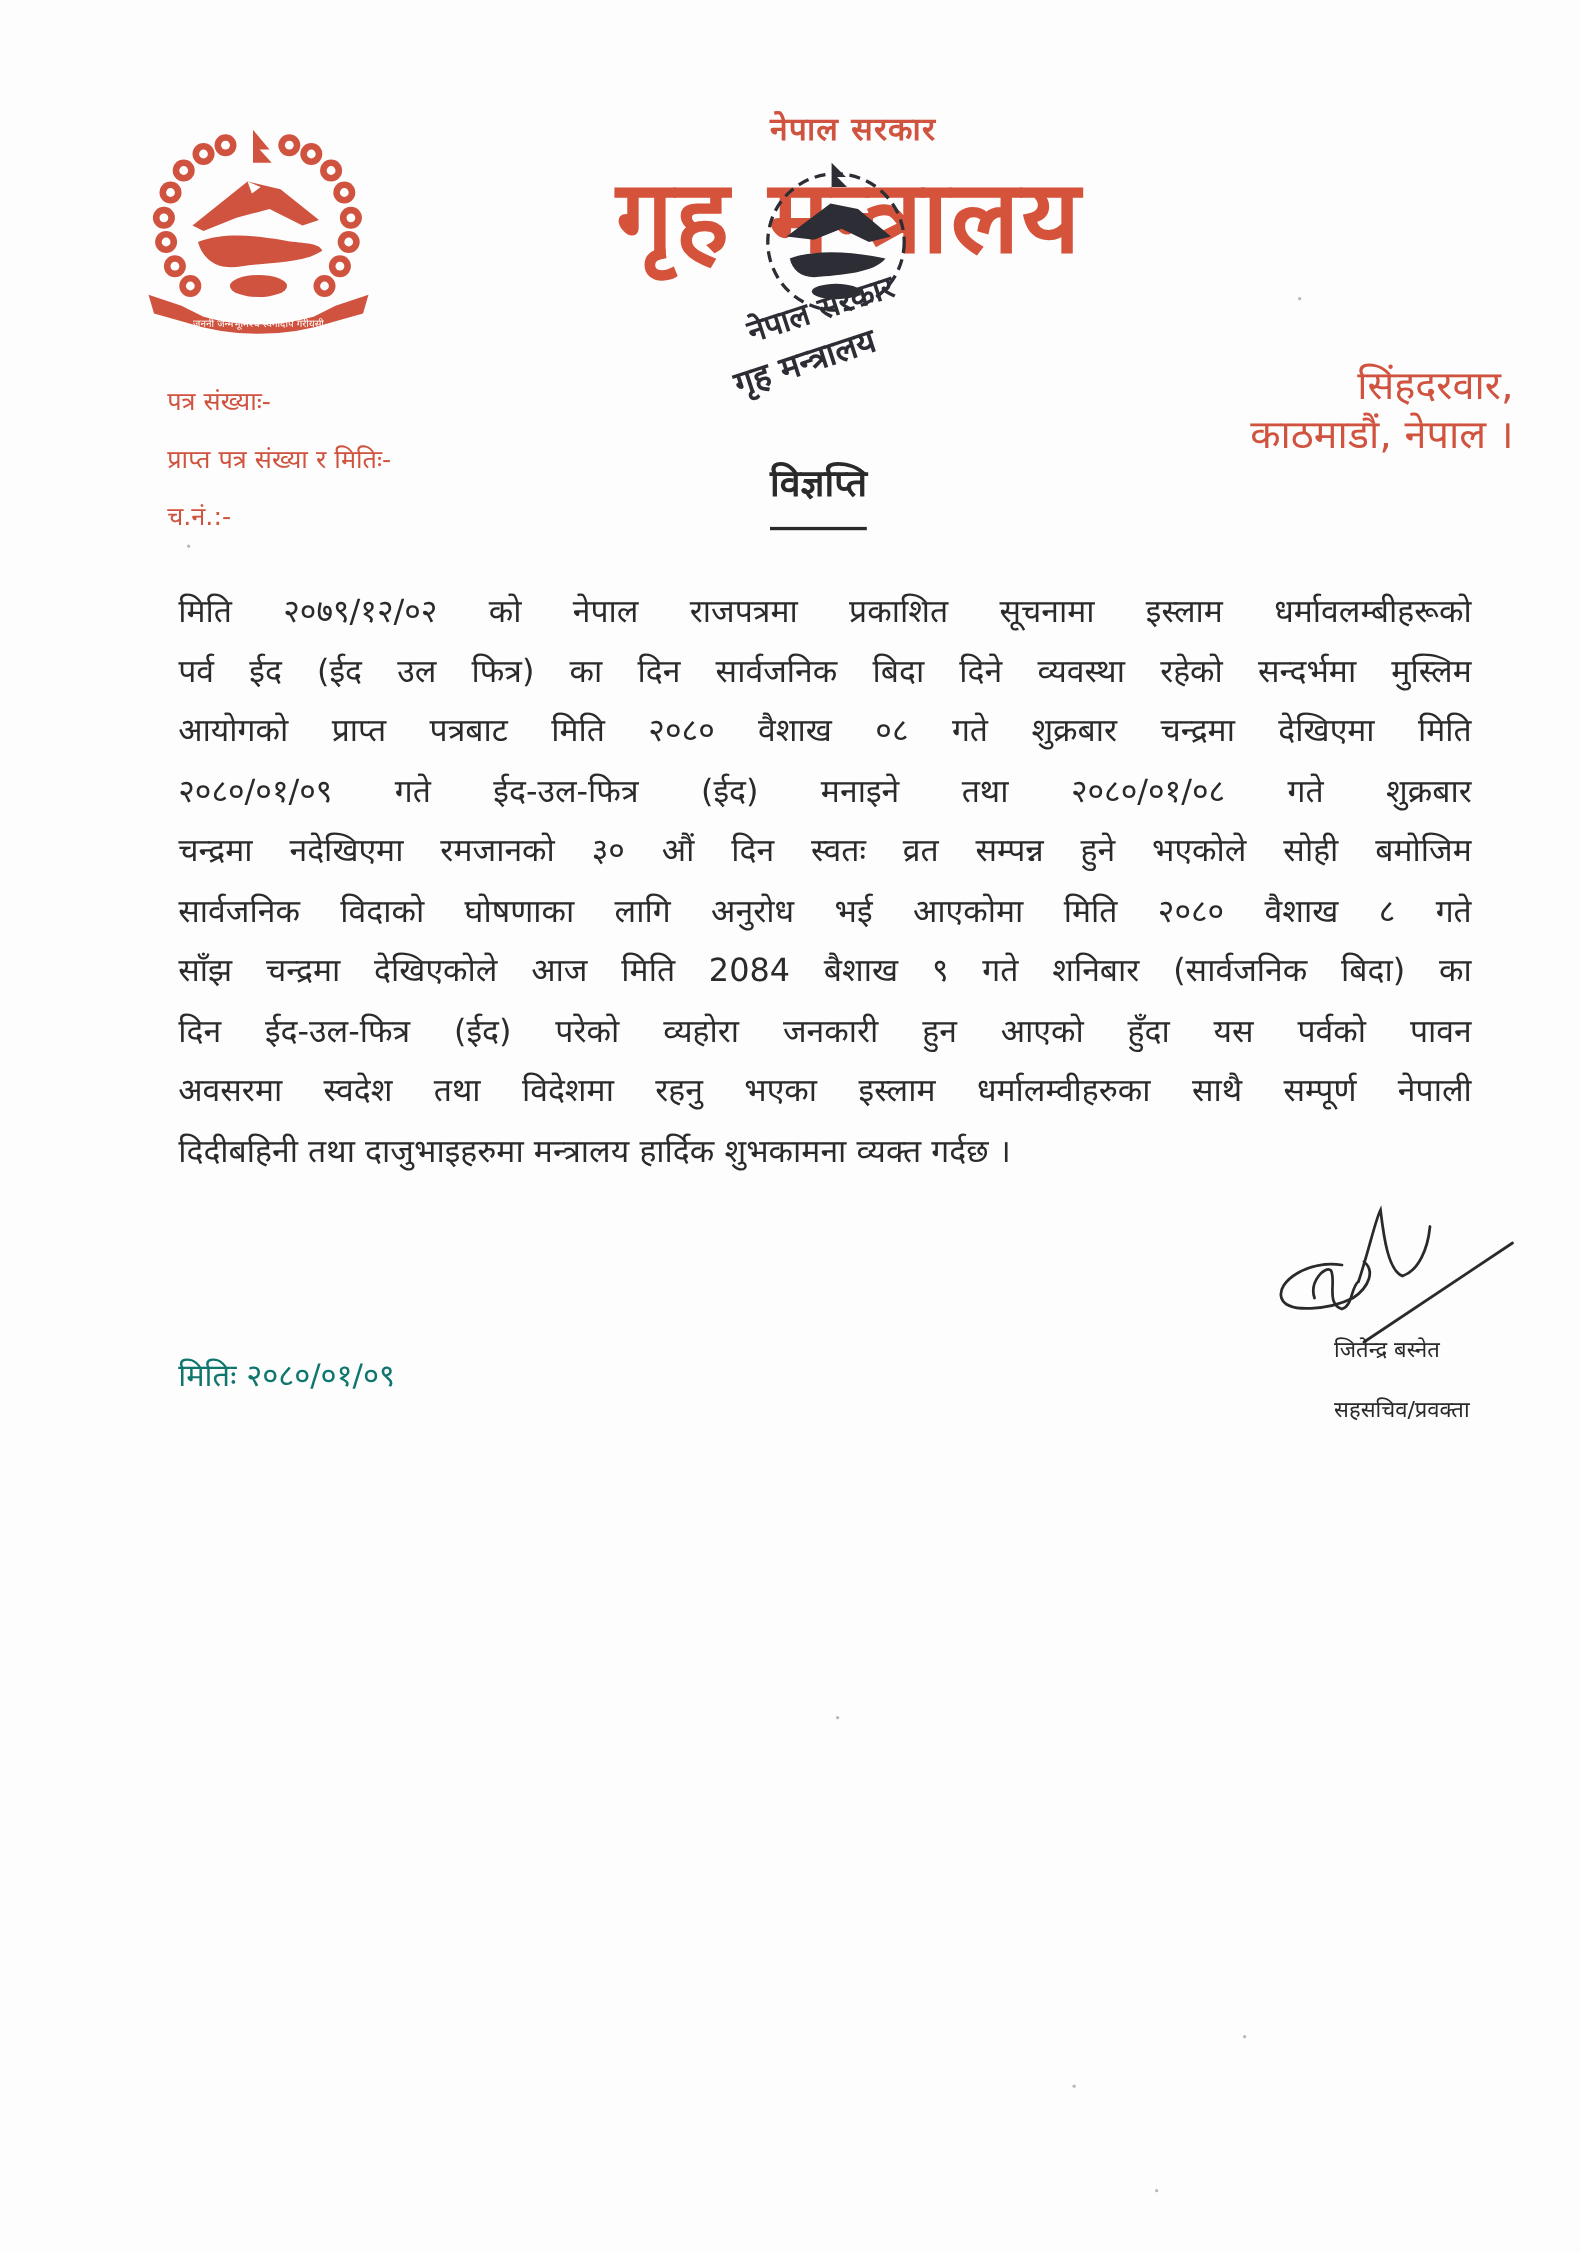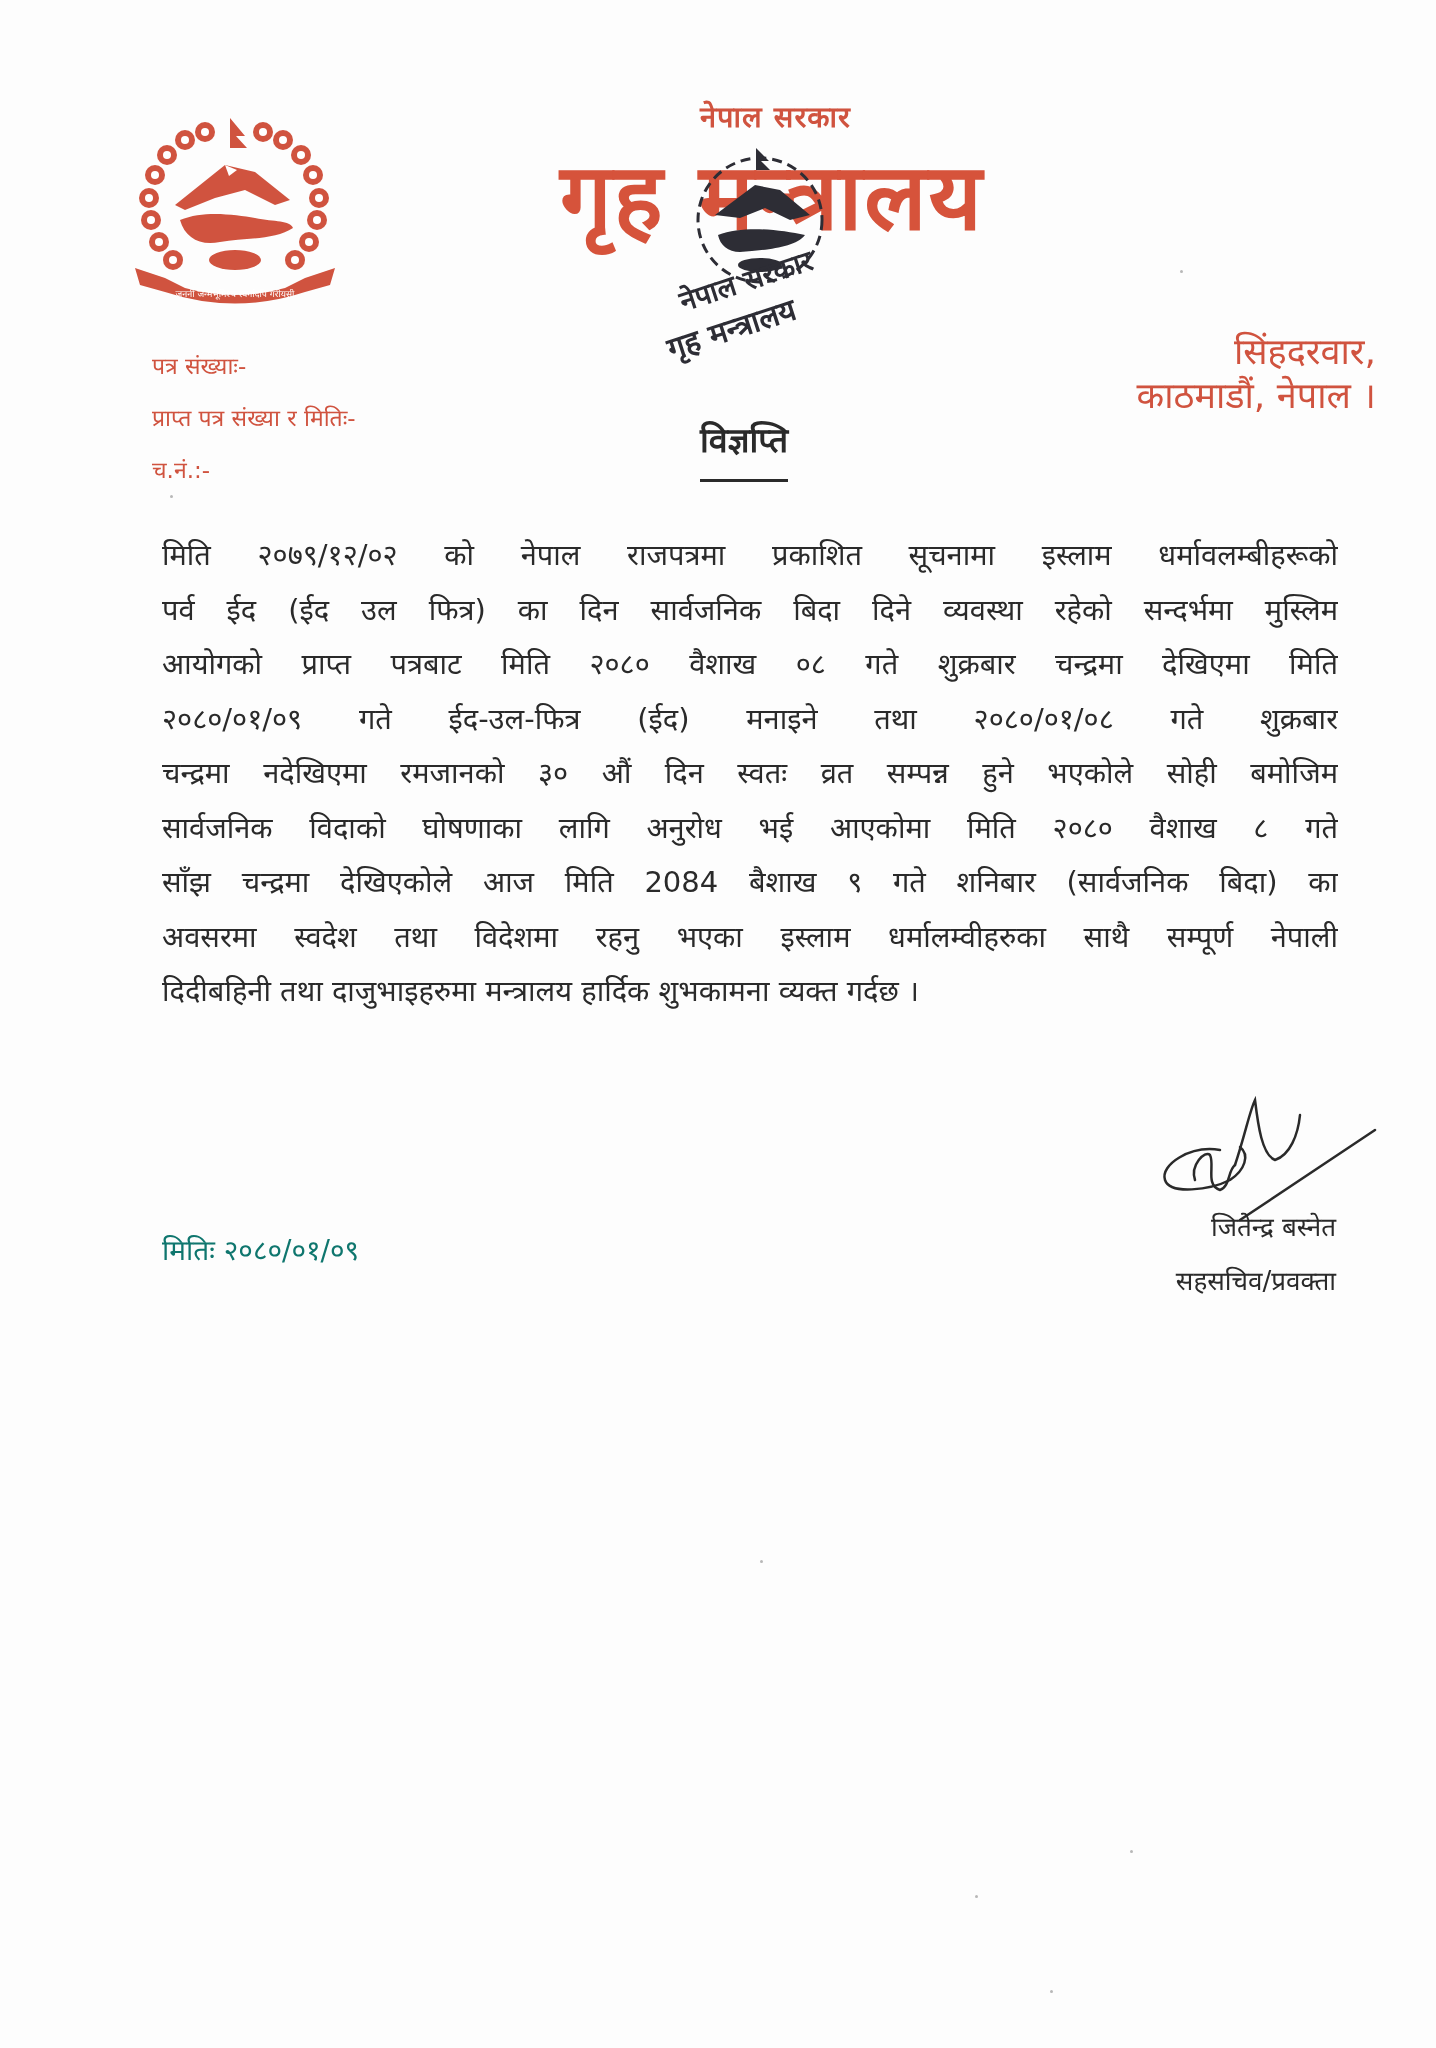--- a/index.html
+++ b/index.html
@@ -145,22 +145,21 @@
       position: absolute;
       left: 1150px;
       top: 1095px;
       width: 240px;
       height: 130px;
     }
     .signer {
       position: absolute;
       right: 100px;
       top: 1200px;
-      text-align: right;
-      font-size: 26px;
+      font-size: 20px;
       line-height: 54px;
       color: #2a2a2a;
     }
 
     .date-line {
       position: absolute;
       left: 162px;
       top: 1230px;
       font-size: 28px;
       color: #0f766e;
@@ -265,20 +264,21 @@
   <div class="notice-title">विज्ञप्ति</div>
 
   <div class="body-text">
     <span class="body-line">मिति २०७९/१२/०२ को नेपाल राजपत्रमा प्रकाशित सूचनामा इस्लाम धर्मावलम्बीहरूको</span>
     <span class="body-line">पर्व ईद (ईद उल फित्र) का दिन सार्वजनिक बिदा दिने व्यवस्था रहेको सन्दर्भमा मुस्लिम</span>
     <span class="body-line">आयोगको प्राप्त पत्रबाट मिति २०८० वैशाख ०८ गते शुक्रबार चन्द्रमा देखिएमा मिति</span>
     <span class="body-line">२०८०/०१/०९ गते ईद-उल-फित्र (ईद) मनाइने तथा २०८०/०१/०८ गते शुक्रबार</span>
     <span class="body-line">चन्द्रमा नदेखिएमा रमजानको ३० औं दिन स्वतः व्रत सम्पन्न हुने भएकोले सोही बमोजिम</span>
     <span class="body-line">सार्वजनिक विदाको घोषणाका लागि अनुरोध भई आएकोमा मिति २०८० वैशाख ८  गते</span>
     <span class="body-line">साँझ चन्द्रमा देखिएकोले आज मिति 2084 बैशाख ९ गते शनिबार (सार्वजनिक बिदा) का</span>
+    <span class="body-line">दिन ईद-उल-फित्र (ईद) परेको व्यहोरा जनकारी हुन आएको हुँदा यस पर्वको पावन</span>
     <span class="body-line">अवसरमा स्वदेश तथा विदेशमा रहनु भएका इस्लाम धर्मालम्वीहरुका साथै सम्पूर्ण नेपाली</span>
     <span class="body-line last">दिदीबहिनी तथा दाजुभाइहरुमा मन्त्रालय हार्दिक शुभकामना व्यक्त गर्दछ ।</span>
   </div>
 
   <svg class="signature" viewBox="0 0 240 130">
     <g fill="none" stroke="#2a2a2a" stroke-width="2.5" stroke-linecap="round">
       <path d="M70,55 C40,50 10,70 15,85 C20,100 60,95 80,85 C95,75 100,60 90,52"></path>
       <path d="M45,85 C40,70 55,55 60,60 C65,70 55,90 70,95 C80,92 78,75 85,70"></path>
       <path d="M85,70 C95,40 100,15 105,5 C108,30 112,60 125,65 C140,60 148,40 150,20"></path>
       <path d="M90,125 L225,35"></path>

